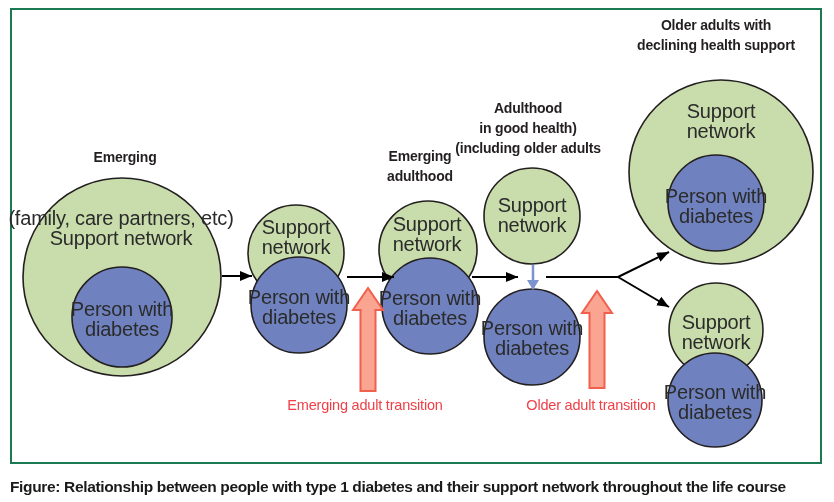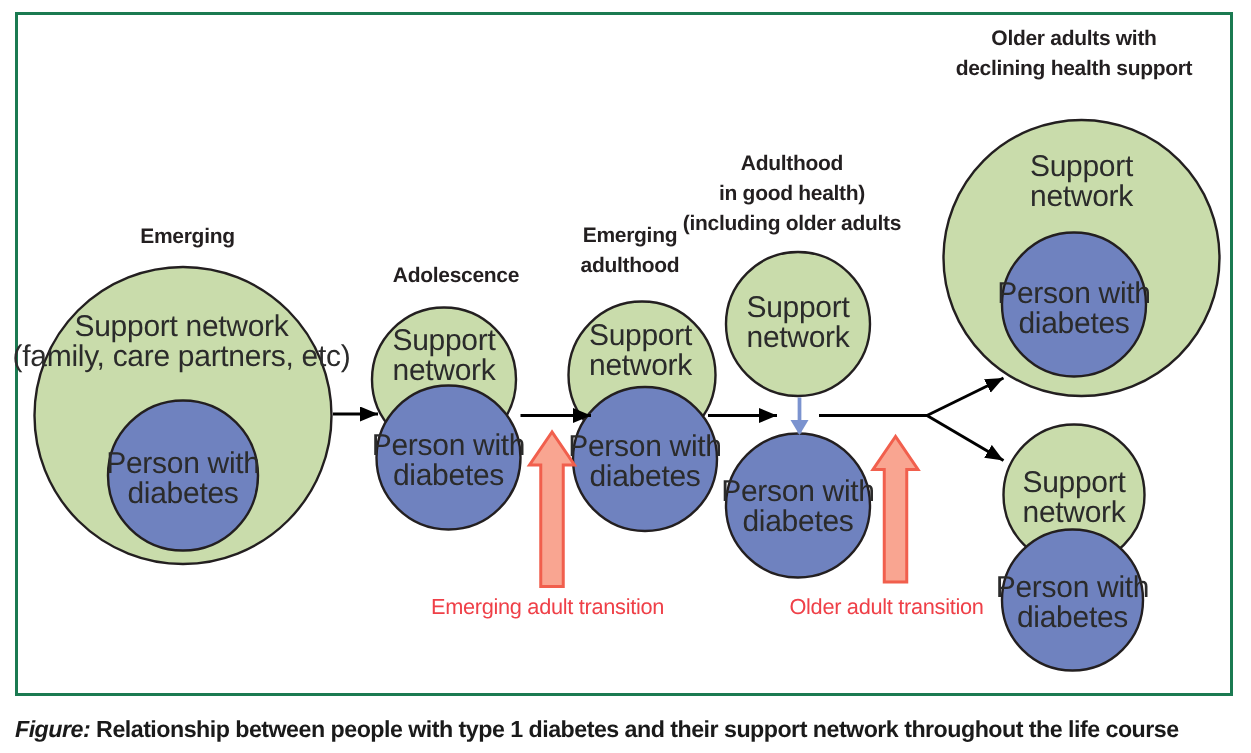--- a/index.html
+++ b/index.html
@@ -9,21 +9,21 @@
   }
   svg{position:absolute;left:0;top:0;}
   .pos{position:absolute;transform:translate(-50%,-50%);text-align:center;white-space:nowrap;}
   .stage-title{font-size:14px;font-weight:bold;line-height:20px;color:#231f20;letter-spacing:-0.2px;}
   .circle-label{font-size:20px;line-height:20px;color:#2b2b2b;letter-spacing:-0.2px;}
   .transition-label{font-size:14.5px;color:#ef4048;letter-spacing:-0.2px;}
   .caption{
     position:absolute;left:10px;top:478px;width:820px;white-space:nowrap;
     font-size:15.5px;font-weight:bold;color:#1a1a1a;letter-spacing:-0.35px;
   }
-  .caption .prefix{font-style:italic;margin-right:4px;}
+  .caption .prefix{margin-right:4px;}
 </style>
 </head>
 <body>
 
 <div class="canvas">
 
   <svg width="834" height="502" viewBox="0 0 834 502">
     <defs>
       <marker id="arrow-black" markerUnits="userSpaceOnUse" markerWidth="14" markerHeight="12" refX="12" refY="5" orient="auto">
         <path d="M0 0 L12 5 L0 10 Z" fill="#000000"></path>
@@ -62,40 +62,37 @@
 
     <line x1="533" y1="265" x2="533" y2="289" stroke-width="2.5" marker-end="url(#arrow-blue)" stroke="#7b93cf"></line>
 
     <path d="M368 288 L353 310 L360.5 310 L360.5 391 L375.5 391 L375.5 310 L383 310 Z" stroke-width="2" fill="#f9a591" stroke="#f15f4d"></path>
     <path d="M597 291 L582 313 L589.5 313 L589.5 388 L604.5 388 L604.5 313 L612 313 Z" stroke-width="2" fill="#f9a591" stroke="#f15f4d"></path>
   </svg>
 
   <div class="pos stage-title" style="left:125px;top:157px;">
     <div>Emerging</div>
   </div>
-  <div class="pos stage-title" style="left:304px;top:183px;">
-    <div>Adolescence</div>
-  </div>
   <div class="pos stage-title" style="left:420px;top:166px;">
     <div>Emerging</div>
     <div>adulthood</div>
   </div>
   <div class="pos stage-title" style="left:528px;top:128px;">
     <div>Adulthood</div>
     <div>in good health)</div>
     <div>(including older adults</div>
   </div>
   <div class="pos stage-title" style="left:716px;top:35px;">
     <div>Older adults with</div>
     <div>declining health support</div>
   </div>
 
   <div class="pos circle-label" style="left:121px;top:228px;">
+    <div>(family, care partners, etc)</div>
     <div>Support network</div>
-    <div>(family, care partners, etc)</div>
   </div>
   <div class="pos circle-label" style="left:122px;top:319px;">
     <div>Person with</div>
     <div>diabetes</div>
   </div>
 
   <div class="pos circle-label" style="left:296px;top:237px;">
     <div>Support</div>
     <div>network</div>
   </div>

